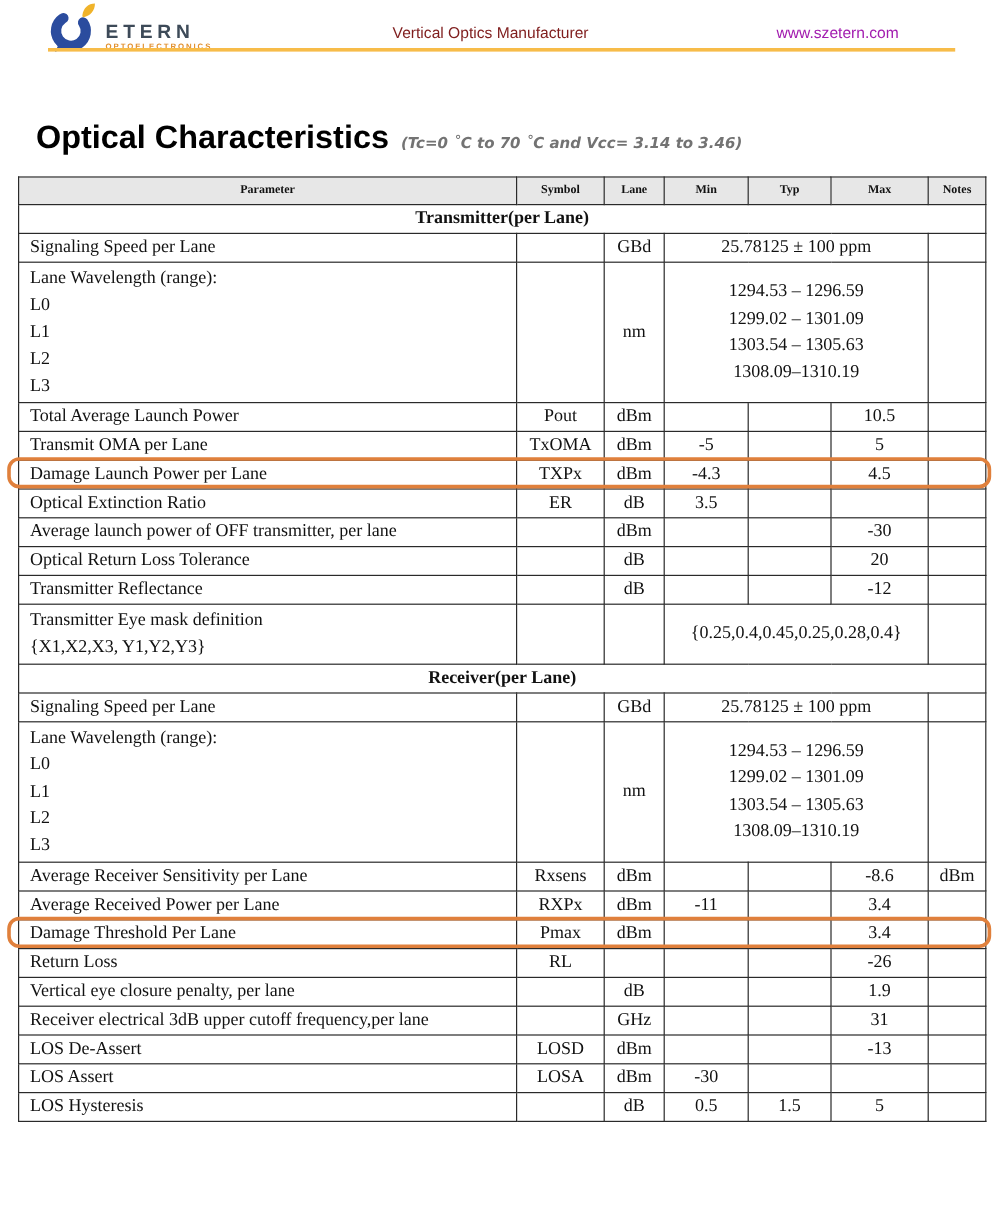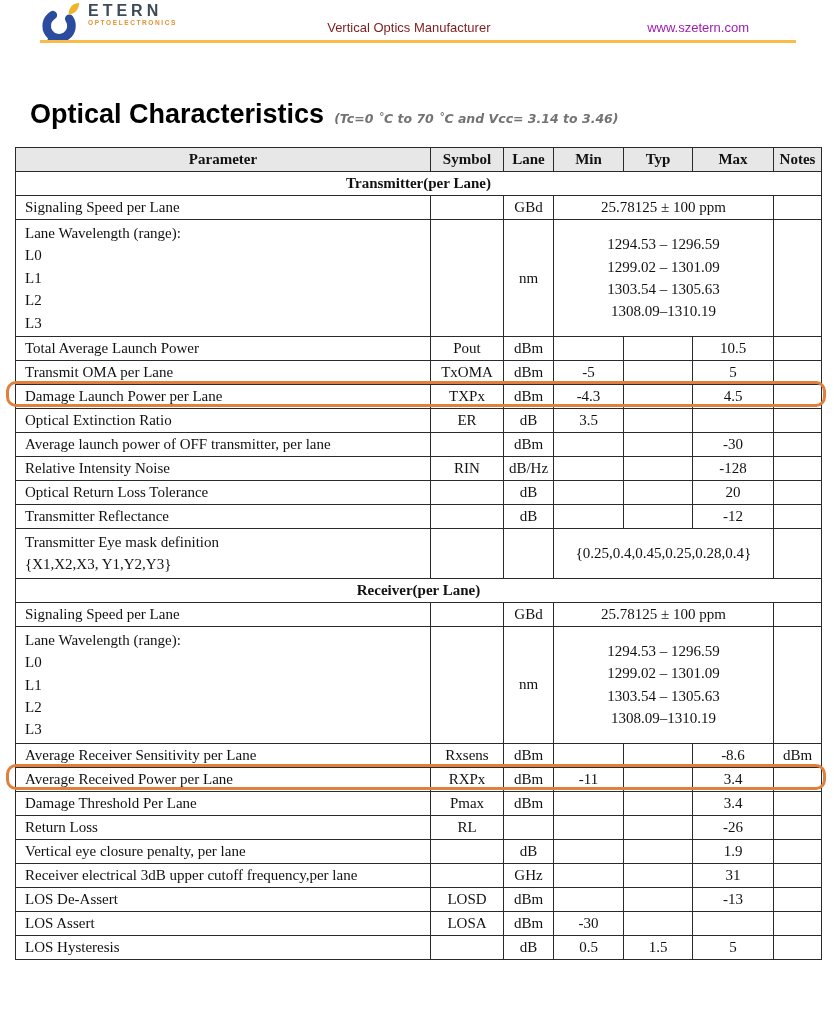--- a/index.html
+++ b/index.html
@@ -4,21 +4,21 @@
 <style>
   * { margin:0; padding:0; box-sizing:border-box; }
   html,body { background:#ffffff; }
   .page {
     position:relative; width:834px; height:1017px; background:#ffffff;
     font-family:"Liberation Serif", serif; color:#111; overflow:hidden;
   }
 
   
   .hdr { position:absolute; top:0; left:0; width:834px; height:44px; }
-  .logo { position:absolute; left:38px; top:2px; display:flex; align-items:flex-start; }
+  .logo { position:absolute; left:38px; top:2px; display:flex; align-items:flex-end; }
   .logo svg { display:block; }
   .brand-text { margin-left:4px; font-family:"Liberation Sans", sans-serif; }
   .brand-name { font-size:16px; font-weight:bold; letter-spacing:4px; color:#3d4a58; line-height:17px; }
   .brand-sub  { font-size:6.5px; font-weight:bold; letter-spacing:1.6px; color:#e2912f; line-height:8px; }
   .hdr-center {
     position:absolute; top:20px; left:50%; transform:translateX(-55%);
     font-family:"Liberation Sans", sans-serif; font-size:13px; color:#7f1d1d;
   }
   .hdr-site {
     position:absolute; top:20px; right:85px;
@@ -39,21 +39,21 @@
 
   
   table.spec {
     position:absolute; left:15px; top:147px; width:806px;
     border-collapse:collapse; table-layout:fixed; font-size:15px;
   }
   .spec th, .spec td {
     border:1px solid #2a2a2a; text-align:center; vertical-align:middle;
     padding:1px 3px; height:24px; line-height:1.4; overflow:hidden;
   }
-  .spec th { background:#e7e7e7; font-weight:bold; font-size:15px; height:23px; }
+  .spec th { background:#e7e7e7; font-weight:bold; font-size:10px; height:23px; }
   .spec td.param { text-align:left; padding-left:9px; }
   .spec td.section { font-weight:bold; text-align:center; height:22px; }
   .spec td.ml { line-height:22.4px; padding-top:2px; padding-bottom:2px; }
 
   
   .highlight-ring {
     position:absolute; border:3px solid #e0803c; border-radius:10px;
     pointer-events:none; z-index:5; background:transparent;
   }
 </style>
@@ -177,29 +177,20 @@
         <tr>
           <td class="param">Average launch power of OFF transmitter, per lane</td>
           <td></td>
           <td>dBm</td>
           <td></td>
           <td></td>
           <td>-30</td>
           <td></td>
         </tr>
         <tr>
-          <td class="param">Relative Intensity Noise</td>
-          <td>RIN</td>
-          <td>dB/Hz</td>
-          <td></td>
-          <td></td>
-          <td>-128</td>
-          <td></td>
-        </tr>
-        <tr>
           <td class="param">Optical Return Loss Tolerance</td>
           <td></td>
           <td>dB</td>
           <td></td>
           <td></td>
           <td>20</td>
           <td></td>
         </tr>
         <tr>
           <td class="param">Transmitter Reflectance</td>

